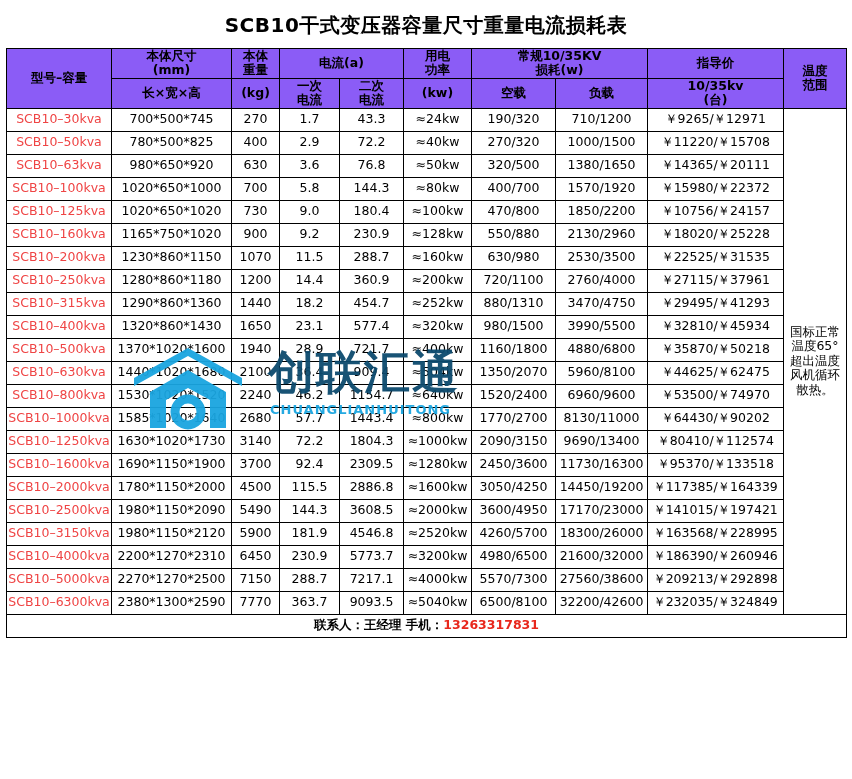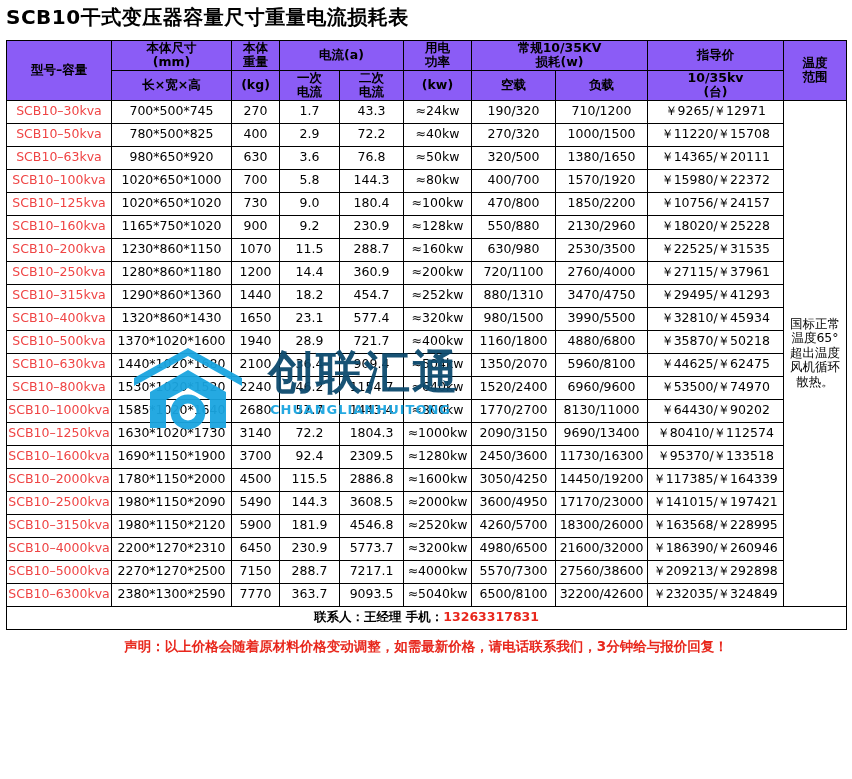--- a/index.html
+++ b/index.html
@@ -15,25 +15,25 @@
     overflow: hidden;
   }
   .page {
     position: relative;
     width: 852px;
     height: 779px;
     box-sizing: border-box;
     padding: 0 6px;
   }
   .title {
-    text-align: left;
+    text-align: center;
     font-size: 20px;
     font-weight: bold;
     letter-spacing: 0.5px;
-    padding: 4px 0 9px 0;
+    padding: 12px 0 9px 0;
     color: #000;
   }
   table.main {
     border-collapse: collapse;
     width: 840px;
     table-layout: fixed;
   }
   table.main td, table.main th {
     border: 1px solid #000;
     text-align: center;
@@ -438,21 +438,20 @@
     <tfoot>
       <tr class="contact-row">
         <td colspan="10">
           <span>联系人：王经理  手机：</span><span class="contact-phone">13263317831</span>
         </td>
       </tr>
     </tfoot>
   </table>
 
   <div class="note">
-    <div>声明：以上价格会随着原材料价格变动调整，如需最新价格，请电话联系我们，3分钟给与报价回复！</div>
   </div>
 
   <div class="watermark">
     <svg class="wm-logo" width="140" height="108" viewBox="0 0 140 108">
       <path d="M70 8 L124 38 L124 46 L70 16 L16 46 L16 38 Z" fill="#1aa5e0"></path>
       <path d="M70 30 L108 52 L108 88 L92 88 L92 60 L70 48 L48 60 L48 88 L32 88 L32 52 Z" fill="#1aa5e0"></path>
       <circle cx="70" cy="72" r="13" fill="none" stroke="#1aa5e0" stroke-width="9"></circle>
     </svg>
     <div class="wm-text">创联汇通</div>
     <div class="wm-sub">CHUANGLIANHUITONG</div>

